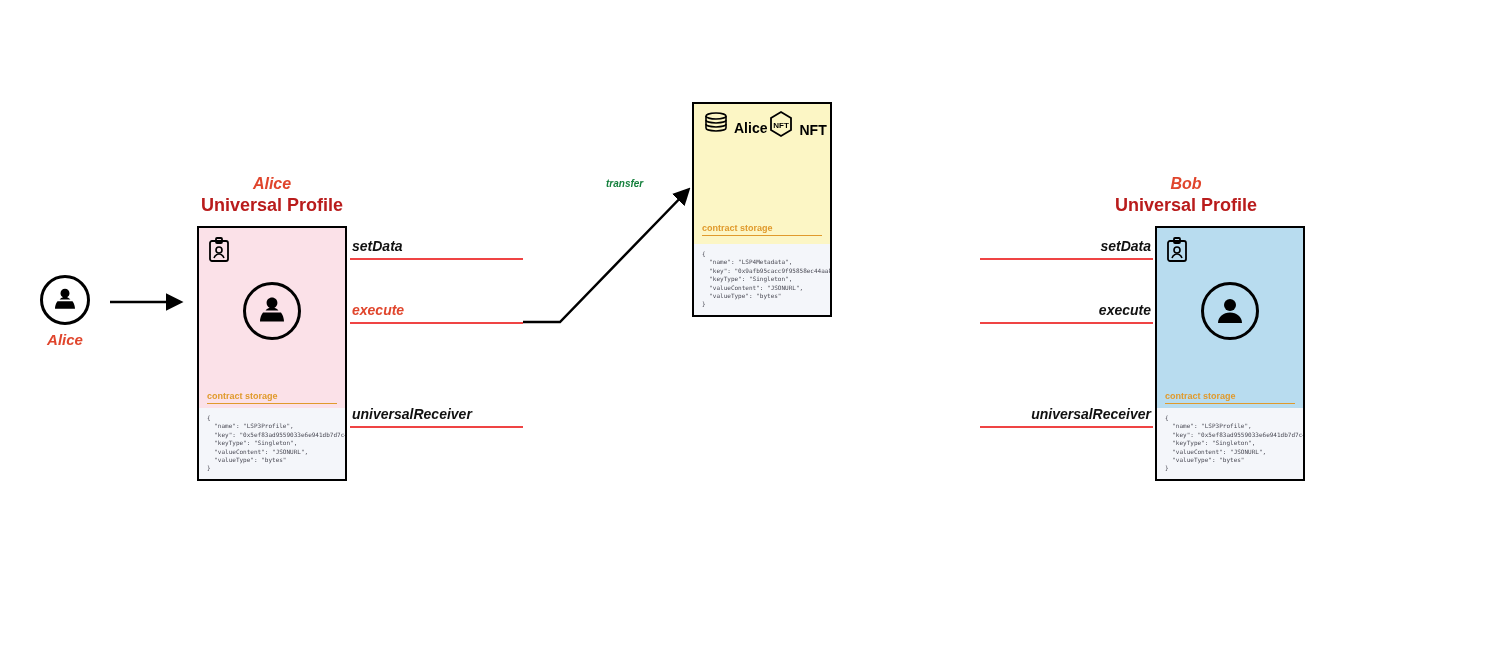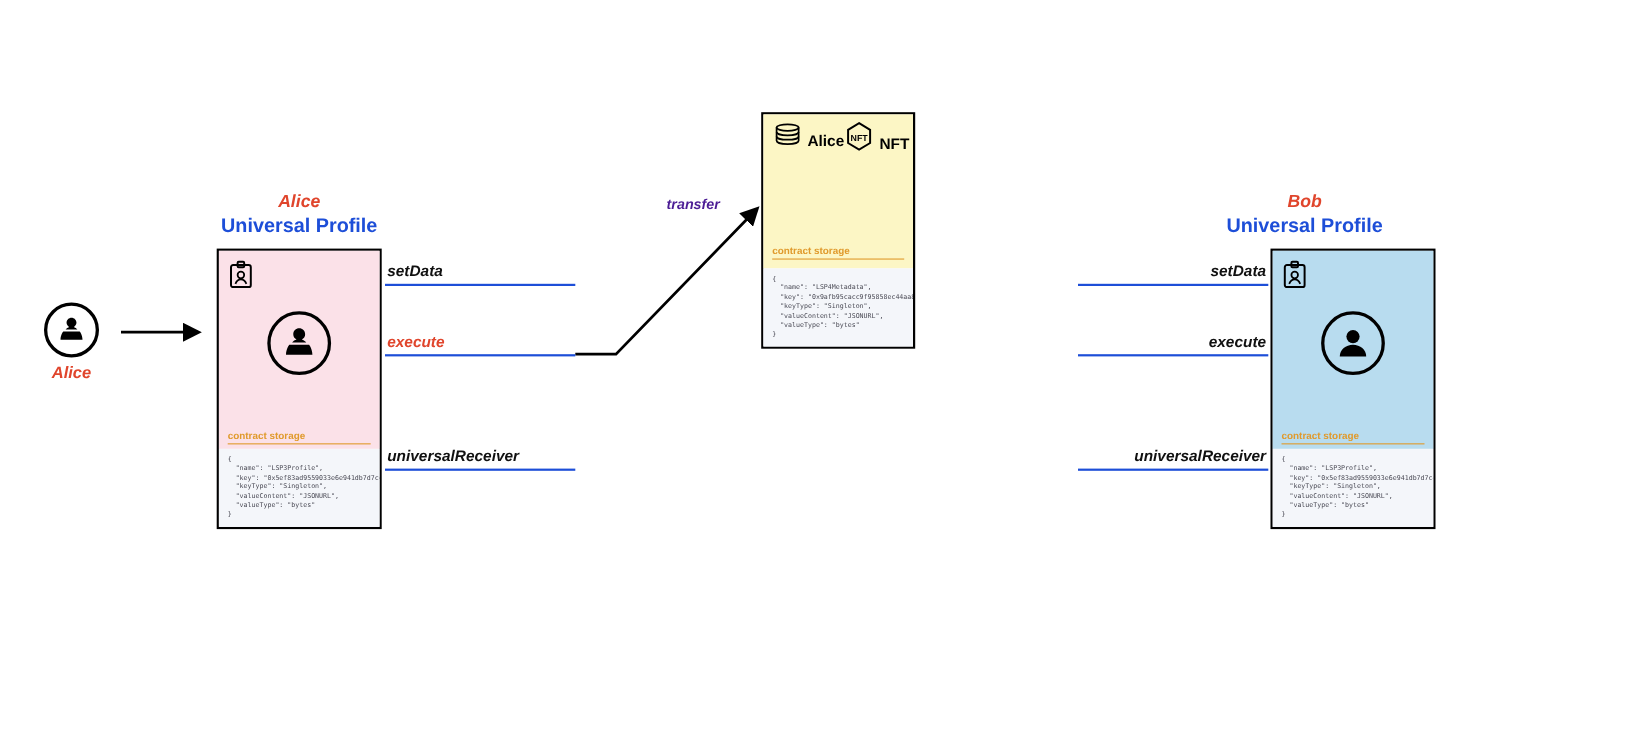--- a/index.html
+++ b/index.html
@@ -9,21 +9,21 @@
   
   
   .actor { position: absolute; text-align: center; }
   .actor .avatar-circle { width: 50px; height: 50px; border: 3px solid #000; border-radius: 50%; margin: 0 auto 6px; display:flex; align-items:center; justify-content:center; }
   .actor .avatar-circle svg { width: 30px; height: 30px; }
   .actor .name { color: #e0452c; font-weight: 700; font-style: italic; font-size: 15px; }
 
   
   .profile-title { position: absolute; text-align: center; width: 220px; }
   .profile-title .accent { color: #e0452c; font-weight: 700; font-style: italic; font-size: 16px; }
-  .profile-title .subtitle { color: #1d4ed8; font-weight: 700; font-size: 18px; margin-top: 2px; }
+  .profile-title .subtitle { color: #b91c1c; font-weight: 700; font-size: 18px; margin-top: 2px; }
 
   .profile-card { position: absolute; width: 150px; border: 2px solid #000; }
   .profile-card .upper { height: 180px; display:flex; flex-direction:column; align-items:center; padding-top: 8px; position:relative; }
   .profile-card.pink .upper { background: #fbe1e8; }
   .profile-card.blue .upper { background: #b8dcef; }
   .profile-card .badge-icon { align-self:flex-start; margin-left:8px; }
   .profile-card .avatar { margin-top: 14px; width: 58px; height: 58px; border: 3px solid #000; border-radius: 50%; display:flex; align-items:center; justify-content:center;}
   .profile-card .avatar svg { width: 36px; height: 36px; }
   .profile-card .storage-label { color: #e09a2c; font-weight: 700; font-size: 9px; border-bottom: 1px solid #e09a2c; padding-bottom: 2px; margin-top: auto; width: calc(100% - 16px); text-align:left; margin-bottom:4px;}
   .profile-card .code-block { background: #f4f6fa; padding: 6px 8px; font-family: monospace; font-size: 6px; color: #4a4a55; line-height: 1.4; white-space: pre; overflow:hidden;}
@@ -32,25 +32,25 @@
   .token-card { position: absolute; width: 140px; border: 2px solid #000; }
   .token-card .upper { background: #fcf6c5; height: 140px; padding: 6px 8px 4px; display:flex; flex-direction:column; }
   .token-card .icon-row { display:flex; justify-content:space-around; align-items:flex-start; }
   .token-card .icon-cell { display:flex; flex-direction:row; align-items:flex-end; gap:4px; flex:1;}
   .token-card .icon-cell .lbl { font-weight: 700; font-size: 14px;}
   .token-card .divider { width:1px; background:#000; height:50px; margin-top:2px;}
   .token-card .storage-label { color: #e09a2c; font-weight: 700; font-size: 9px; border-bottom: 1px solid #e09a2c; padding-bottom: 2px; margin-top: auto; width: 100%; text-align:left; margin-bottom:4px;}
   .token-card .code-block { background: #f4f6fa; padding: 6px 8px; font-family: monospace; font-size: 6px; color: #4a4a55; line-height: 1.4; white-space: pre; overflow:hidden;}
 
   
-  .method-line { position: absolute; border-bottom: 2px solid #1d4ed8; }
+  .method-line { position: absolute; border-bottom: 2px solid #ef4444; }
   .method-line .label { position: absolute; top: -20px; left: 2px; font-weight: 700; font-style: italic; font-size: 14px; color:#111;}
   .method-line .label.orange { color:#e0452c; }
 
-  .arrow-label { position: absolute; font-weight:700; font-style:italic; font-size:13px; color:#4c1d95;text-align:right;}
+  .arrow-label { position: absolute; font-weight:700; font-style:italic; font-size:10px; color:#15803d;text-align:right;}
 </style>
 </head>
 <body>
 
 <div class="canvas">
 
   <svg class="connectors">
     <defs>
       <marker id="arrow" viewBox="0 0 10 10" refX="8" refY="5" markerWidth="7" markerHeight="7" orient="auto-start-reverse">
         <path d="M 0 0 L 10 5 L 0 10 z" fill="#000"></path>

